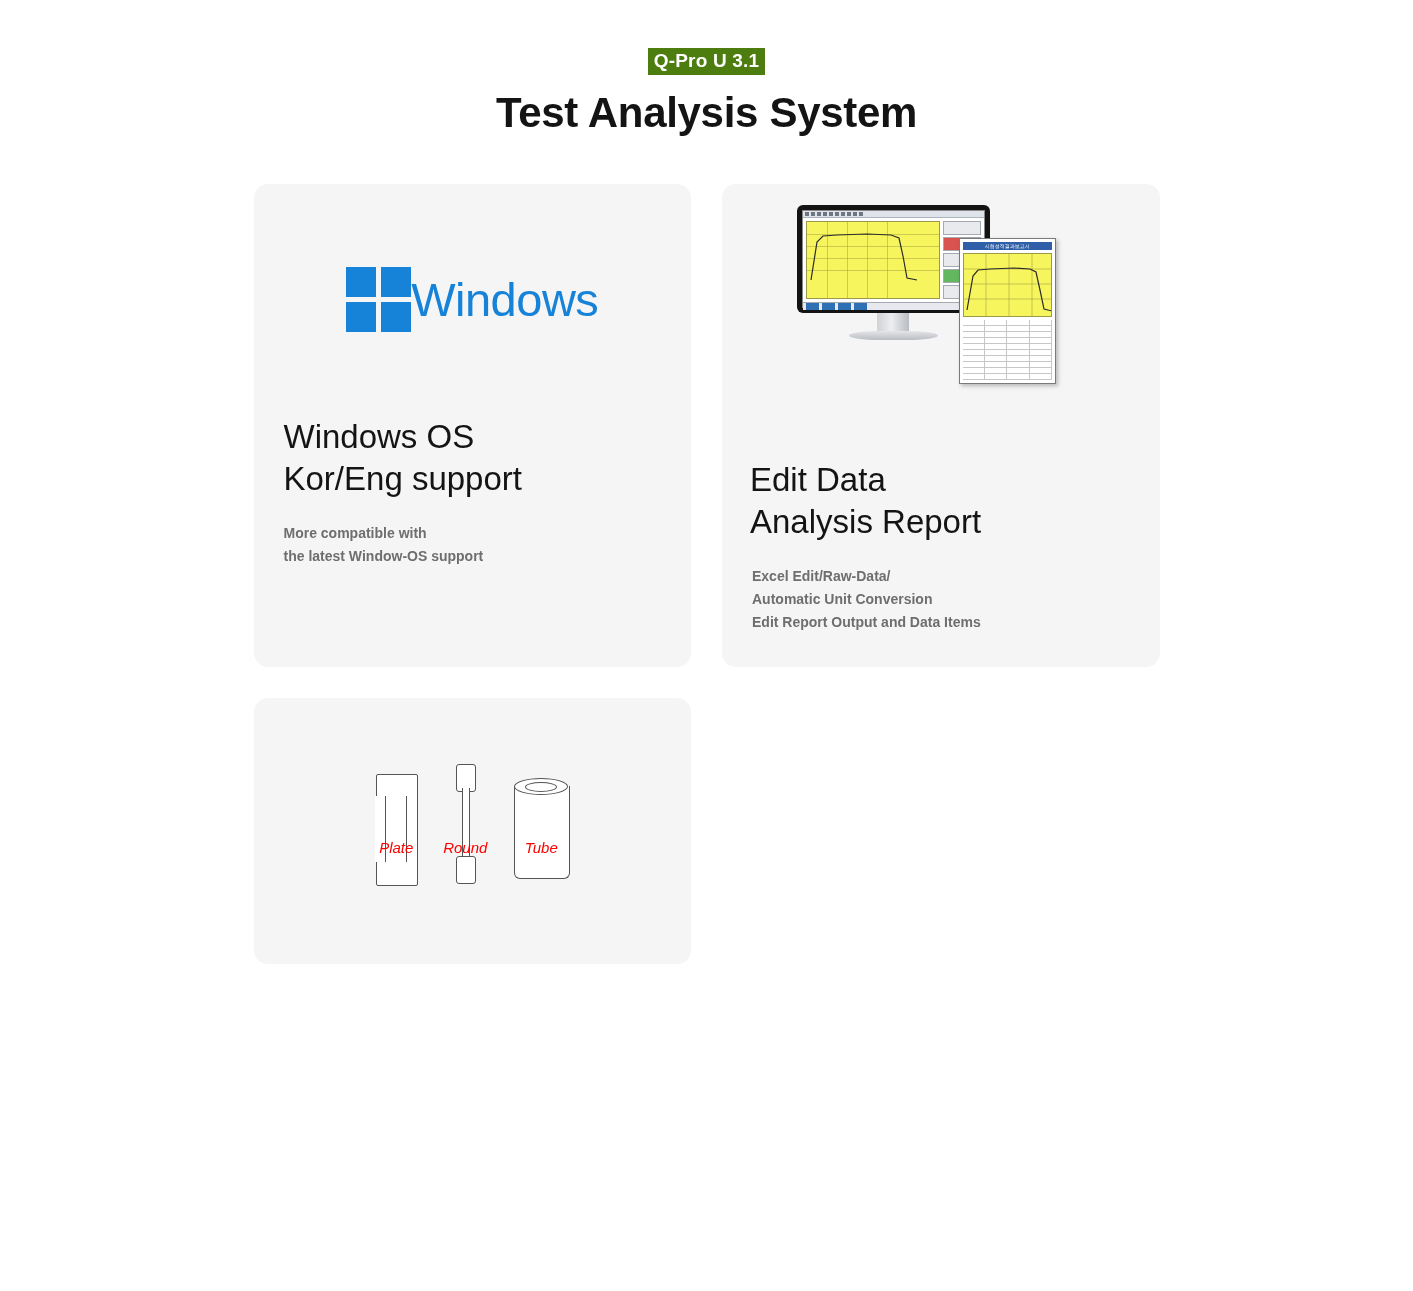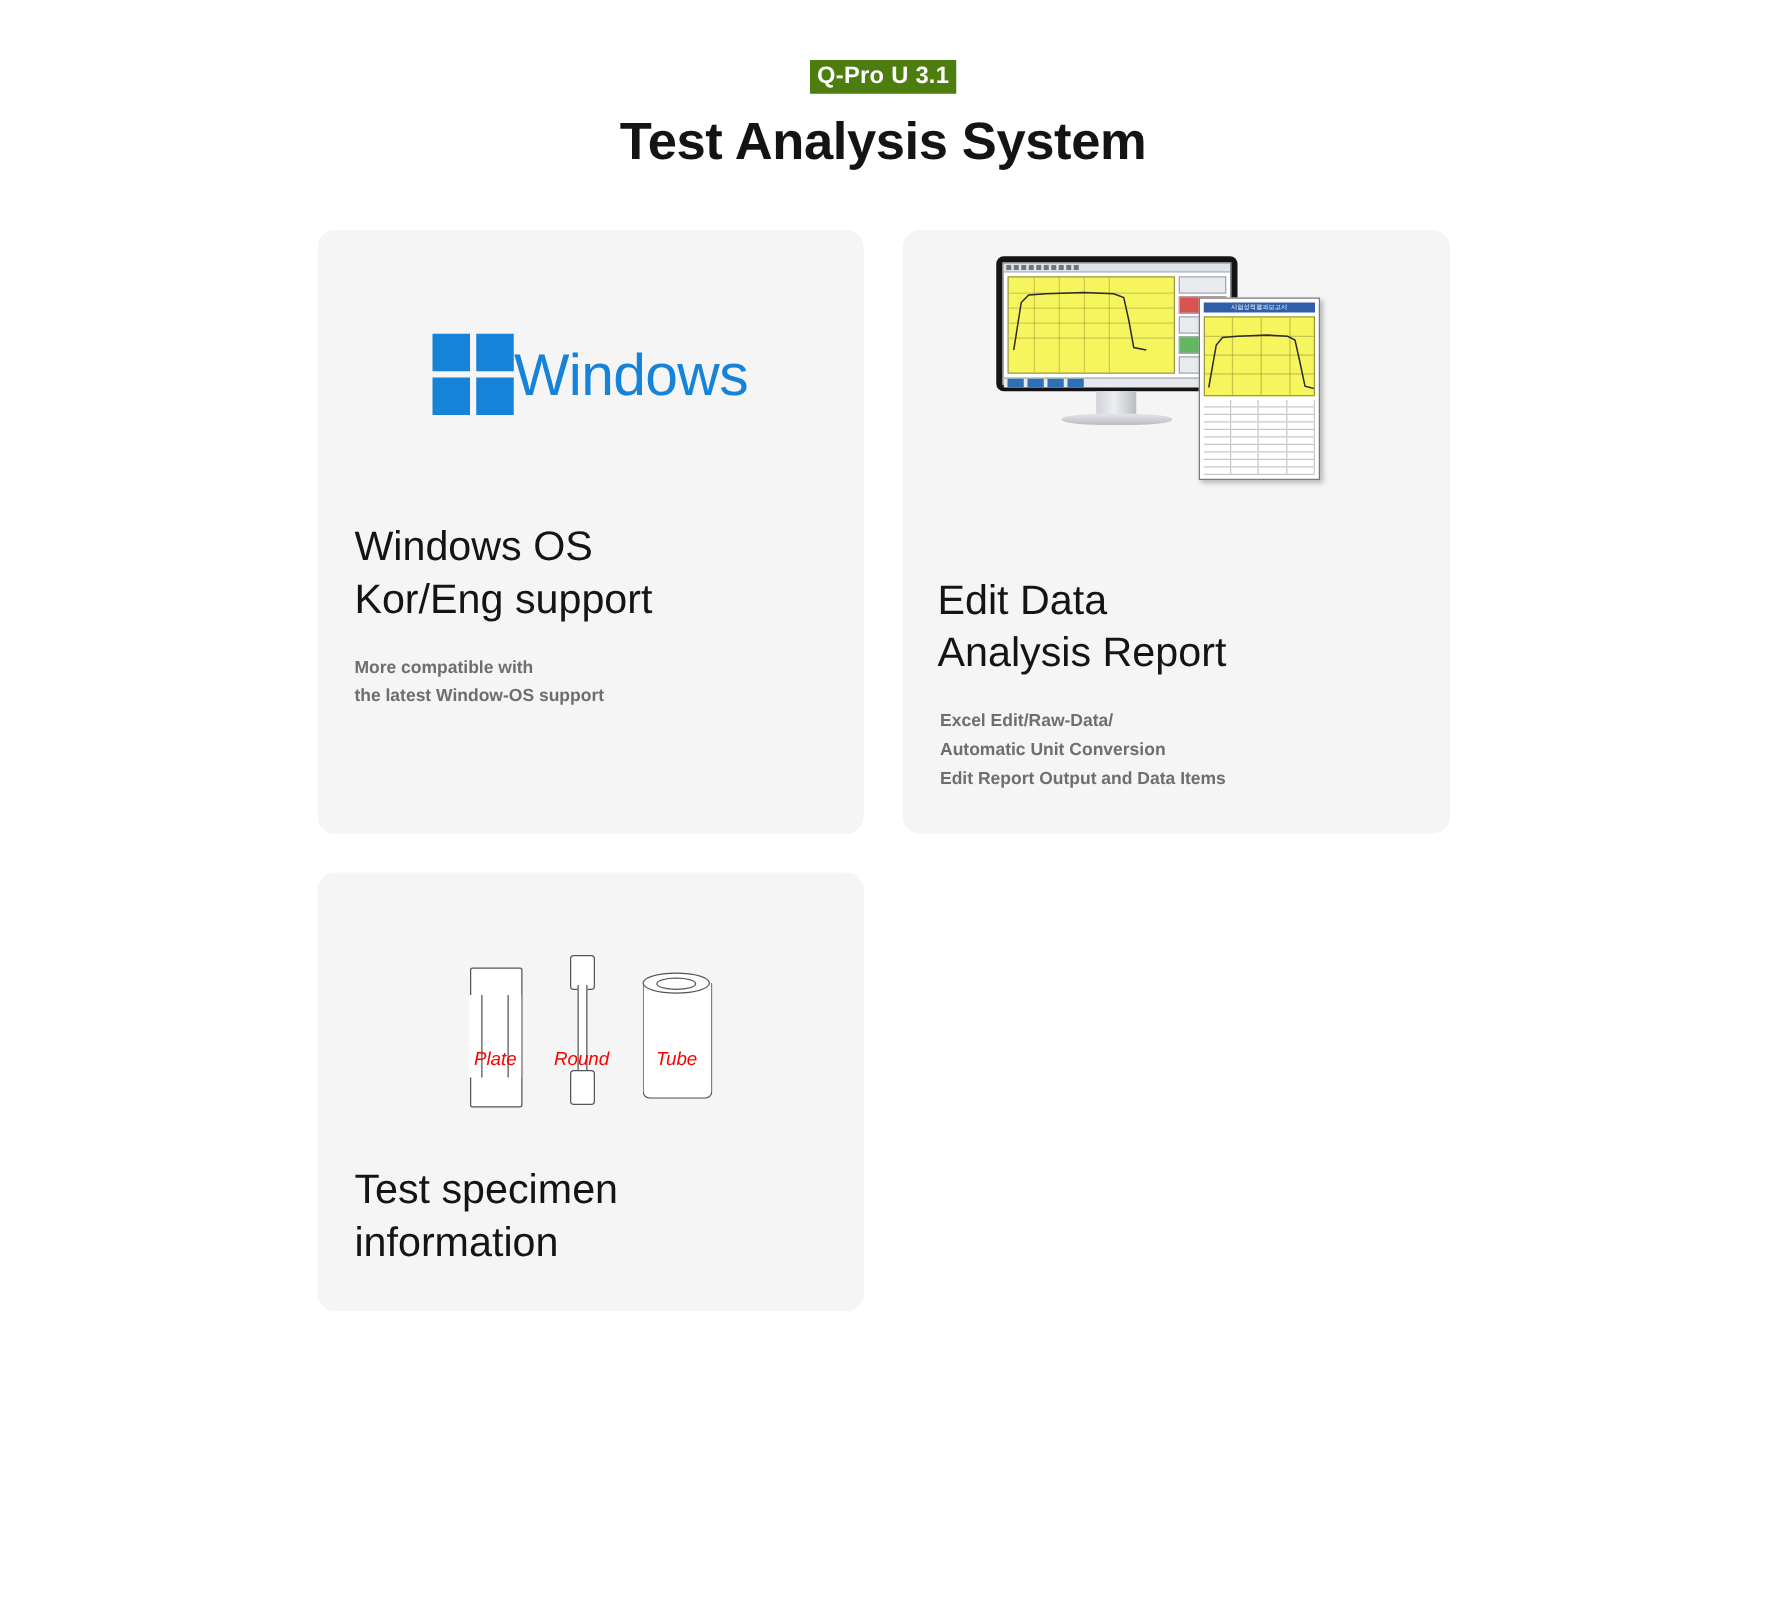--- a/index.html
+++ b/index.html
@@ -567,21 +567,19 @@
             <div class="tube-shape">
               <div class="body"></div>
               <div class="top-e"></div>
               <div class="inner-e"></div>
             </div>
             <span class="spec-label">Tube</span>
           </div>
 
         </div>
       </div>
-      <h2 class="card-title">Test specimen
-information</h2>
     </div>
 
     <div style="width:438px"></div>
 
   </div>
 
 </div>
 
 </body></html>

